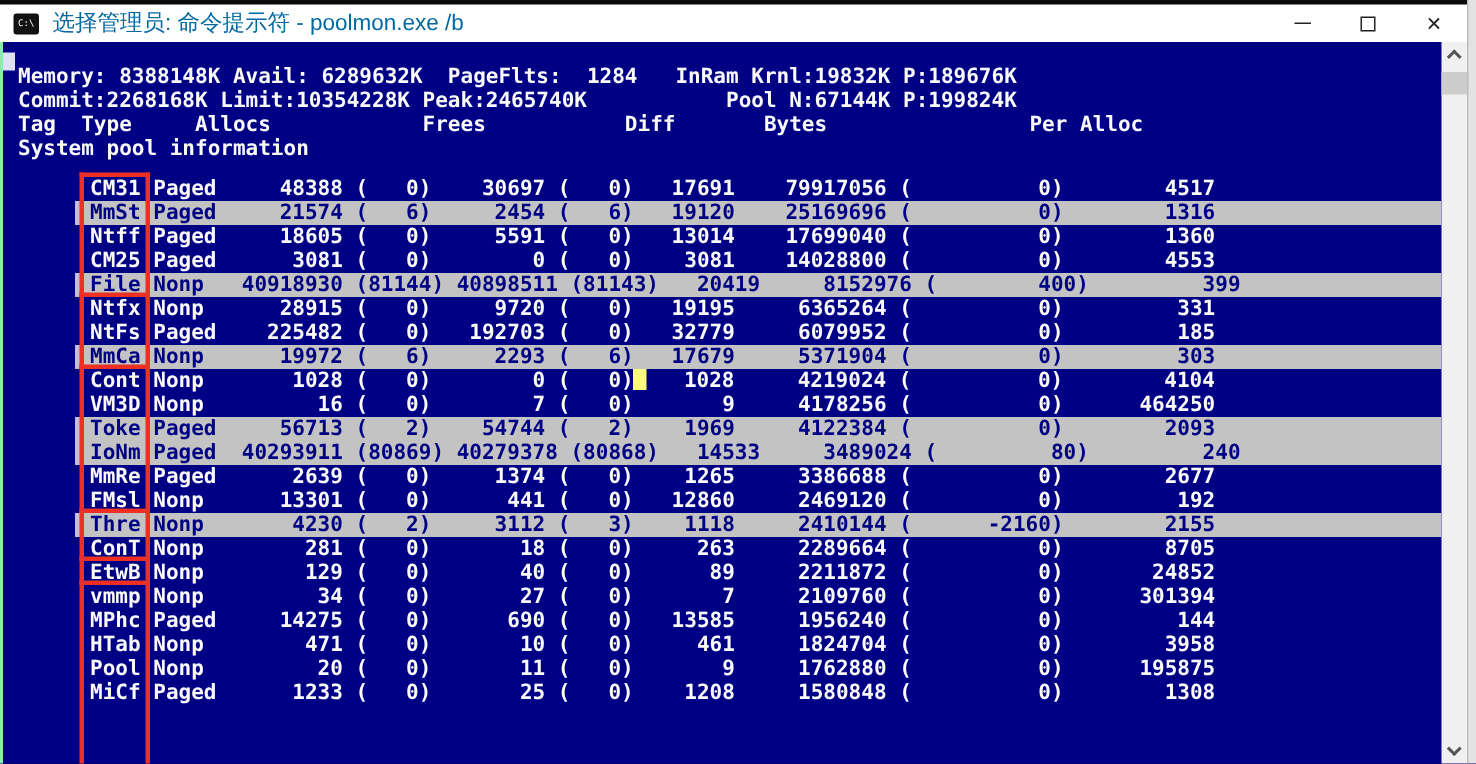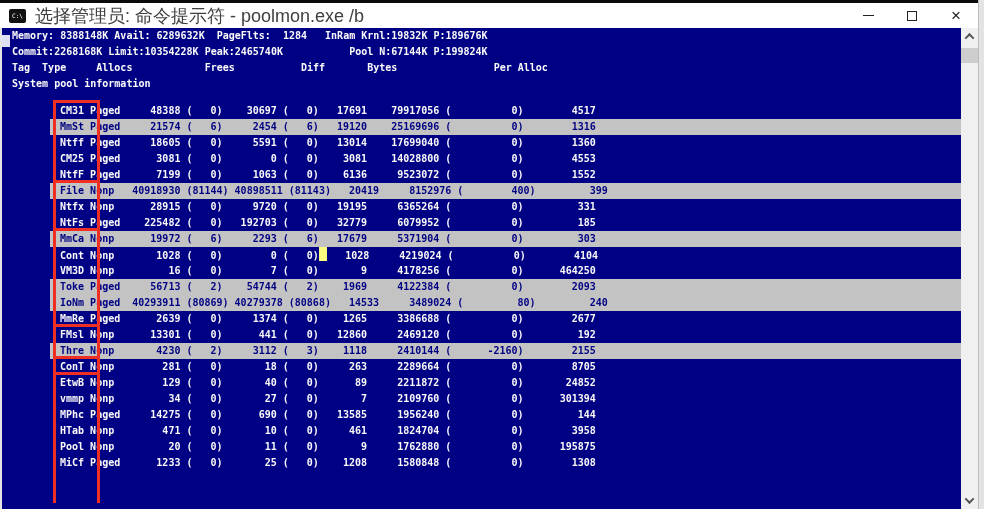--- a/index.html
+++ b/index.html
@@ -10,36 +10,36 @@
   body{width:984px;height:509px;overflow:hidden;background:#000;
        font-family:"Liberation Sans", sans-serif;}
   .window{position:relative;width:984px;height:509px;background:var(--console_bg);}
 
   
   .titlebar{position:absolute;top:0;left:0;right:6px;height:28px;background:#ffffff;
             border-top:3px solid #0a0a0a;display:flex;align-items:center;}
   .cmd-icon{width:17px;height:14px;background:#111;border-radius:2px;margin-left:9px;
             color:#fff;font-family:"DejaVu Sans Mono",monospace;font-size:6px;
             display:flex;align-items:center;justify-content:center;flex:0 0 auto;}
-  .title-text{margin-left:9px;font-size:18px;color:#404040;white-space:nowrap;}
+  .title-text{margin-left:9px;font-size:15px;color:#0369a1;white-space:nowrap;}
   .win-controls{margin-left:auto;display:flex;height:100%;}
   .win-btn{width:44px;height:100%;display:flex;align-items:center;justify-content:center;}
   .min-glyph{width:11px;height:1.5px;background:#222;}
   .max-glyph{width:10px;height:10px;border:1.2px solid #222;}
   .close-glyph{font-size:17px;font-weight:300;color:#222;line-height:1;}
 
   
   .right-edge{position:absolute;top:0;right:0;bottom:0;width:6px;background:#e3e3e3;
               border-left:1px solid #bdbdbd;}
 
   
   .console{position:absolute;top:28px;left:0;right:23px;bottom:0;background:var(--console_bg);
-           border-left:2px solid #e5e5e5;padding-top:0;overflow:hidden;
+           border-left:2px solid #86efac;padding-top:15px;overflow:hidden;
            font-family:"DejaVu Sans Mono","Liberation Mono",monospace;
-           font-size:10px;font-weight:bold;color:var(--console_fg);}
+           font-size:14px;font-weight:bold;color:var(--console_fg);}
   .line{height:16px;line-height:16px;white-space:pre;padding-left:10px;}
   .rows{position:relative;margin-top:11px;margin-left:48px;}
   .row.hl{background:var(--highlight_bg);color:var(--highlight_fg);}
   .cursor-block{display:inline-block;width:8.2px;height:14px;vertical-align:-2px;
                 background:var(--cursor_yellow);}
   .red-box{position:absolute;left:3px;width:47px;border:3px solid var(--annotation_red);
            border-bottom:none;pointer-events:none;}
   .sel-artifact{position:absolute;left:0;top:7px;width:8px;height:12px;background:#dfe0f4;}
 
   
@@ -79,21 +79,20 @@
     <div class="sel-artifact"></div>
     <div class="line">Memory: 8388148K Avail: 6289632K  PageFlts:  1284   InRam Krnl:19832K P:189676K</div>
     <div class="line">Commit:2268168K Limit:10354228K Peak:2465740K           Pool N:67144K P:199824K</div>
     <div class="line">Tag  Type     Allocs            Frees           Diff       Bytes                Per Alloc</div>
     <div class="line">System pool information</div>
     <div class="rows" id="rows">
         <div class="line row"><span>CM31 </span><span>Paged     48388 (   0)    30697 (   0)   17691    79917056 (          0)        4517</span></div>
         <div class="line row hl"><span>MmSt </span><span>Paged     21574 (   6)     2454 (   6)   19120    25169696 (          0)        1316</span></div>
         <div class="line row"><span>Ntff </span><span>Paged     18605 (   0)     5591 (   0)   13014    17699040 (          0)        1360</span></div>
         <div class="line row"><span>CM25 </span><span>Paged      3081 (   0)        0 (   0)    3081    14028800 (          0)        4553</span></div>
-        <div class="line row"><span>NtfF </span><span>Paged      7199 (   0)     1063 (   0)    6136     9523072 (          0)        1552</span></div>
         <div class="line row hl"><span>File </span><span>Nonp   40918930 (81144) 40898511 (81143)   20419     8152976 (        400)         399</span></div>
         <div class="line row"><span>Ntfx </span><span>Nonp      28915 (   0)     9720 (   0)   19195     6365264 (          0)         331</span></div>
         <div class="line row"><span>NtFs </span><span>Paged    225482 (   0)   192703 (   0)   32779     6079952 (          0)         185</span></div>
         <div class="line row hl"><span>MmCa </span><span>Nonp      19972 (   6)     2293 (   6)   17679     5371904 (          0)         303</span></div>
         <div class="line row"><span>Cont </span><span>Nonp       1028 (   0)        0 (   0)</span><span class="cursor-block"></span><span>   1028     4219024 (          0)        4104</span></div>
         <div class="line row"><span>VM3D </span><span>Nonp         16 (   0)        7 (   0)       9     4178256 (          0)      464250</span></div>
         <div class="line row hl"><span>Toke </span><span>Paged     56713 (   2)    54744 (   2)    1969     4122384 (          0)        2093</span></div>
         <div class="line row hl"><span>IoNm </span><span>Paged  40293911 (80869) 40279378 (80868)   14533     3489024 (         80)         240</span></div>
         <div class="line row"><span>MmRe </span><span>Paged      2639 (   0)     1374 (   0)    1265     3386688 (          0)        2677</span></div>
         <div class="line row"><span>FMsl </span><span>Nonp      13301 (   0)      441 (   0)   12860     2469120 (          0)         192</span></div>

